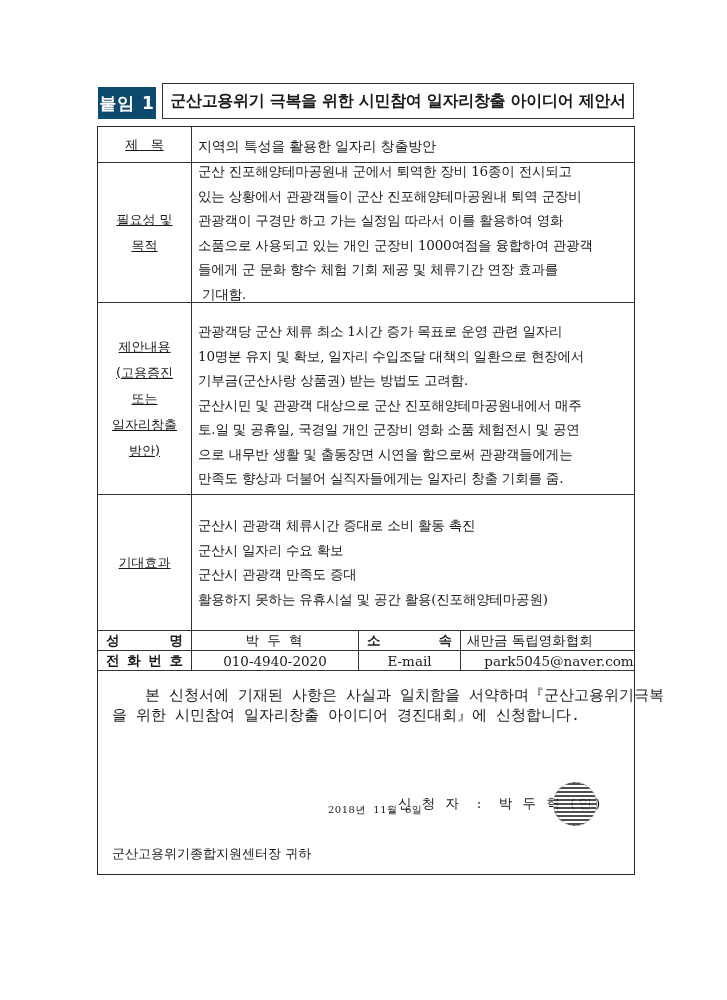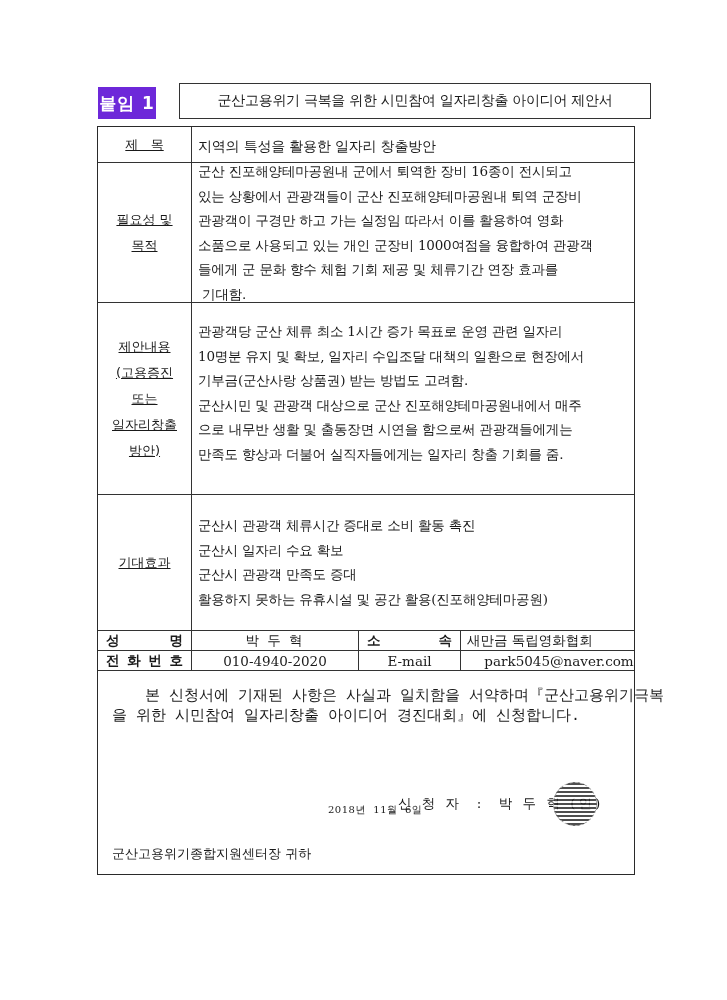--- a/index.html
+++ b/index.html
@@ -1,26 +1,26 @@
 <!DOCTYPE html>
 <html><head>
 <meta charset="utf-8">
 <style>
   html, body { margin:0; padding:0; background:#ffffff; }
   body { width:727px; height:1000px; position:relative; overflow:hidden;
          font-family:"DejaVu Serif","Liberation Serif",serif; color:#1a1a1a; }
   .abs { position:absolute; }
 
   
-  .badge { left:98px; top:87px; width:58px; height:32px; background:#6d28d9; color:#ffffff;
+  .badge { left:98px; top:87px; width:58px; height:32px; background:#0c4a6e; color:#ffffff;
            font-family:"DejaVu Sans","Liberation Sans",sans-serif; font-weight:bold; font-size:17px;
            display:flex; align-items:center; justify-content:center; letter-spacing:1px; }
   .titlebox { left:162px; top:83px; width:470px; height:34px; border:1.5px solid #333;
               display:flex; align-items:center; justify-content:center;
-              font-family:"DejaVu Sans","Liberation Sans",sans-serif; font-weight:normal; font-size:14px; letter-spacing:-0.3px;margin-left:17px; }
+              font-family:"DejaVu Sans","Liberation Sans",sans-serif; font-weight:bold; font-size:16px; letter-spacing:-0.3px; }
 
   
   .frame { left:97px; top:126px; width:538px; height:749px; border:1.5px solid #2a2a2a; box-sizing:border-box; }
   .row { position:absolute; left:0; width:100%; border-bottom:1.2px solid #333; box-sizing:border-box; }
   .lab { position:absolute; left:0; top:0; width:94px; height:100%; border-right:1.2px solid #333; box-sizing:border-box;
          display:flex; flex-direction:column; align-items:center; justify-content:center; text-align:center;
          font-family:"DejaVu Sans","Liberation Sans",sans-serif; font-size:13px; line-height:26px;text-decoration:underline; }
   .val { position:absolute; left:100px; right:4px; top:2px; height:100%; font-size:13.5px; line-height:24.5px; letter-spacing:-0.2px; }
 
   .line { white-space:nowrap; }
@@ -71,20 +71,21 @@
       <span>(고용증진</span>
       <span>또는</span>
       <span>일자리창출</span>
       <span>방안)</span>
     </div>
     <div class="val" style="top:16px;">
       <div class="line">관광객당 군산 체류 최소 1시간 증가 목표로 운영 관련 일자리</div>
       <div class="line">10명분 유지 및 확보,  일자리 수입조달 대책의 일환으로 현장에서</div>
       <div class="line">기부금(군산사랑 상품권) 받는 방법도 고려함.</div>
       <div class="line">군산시민 및 관광객 대상으로 군산 진포해양테마공원내에서 매주</div>
+      <div class="line">토.일 및 공휴일, 국경일 개인 군장비 영화 소품 체험전시 및 공연</div>
       <div class="line">으로 내무반 생활 및 출동장면 시연을 함으로써 관광객들에게는</div>
       <div class="line">만족도 향상과 더불어 실직자들에게는 일자리 창출 기회를 줌.</div>
     </div>
   </div>
 
   <div class="row" style="top:368px; height:136px;">
     <div class="lab">기대효과</div>
     <div class="val" style="top:18px;">
       <div class="line">군산시 관광객 체류시간 증대로 소비 활동 촉진</div>
       <div class="line">군산시 일자리 수요 확보</div>

